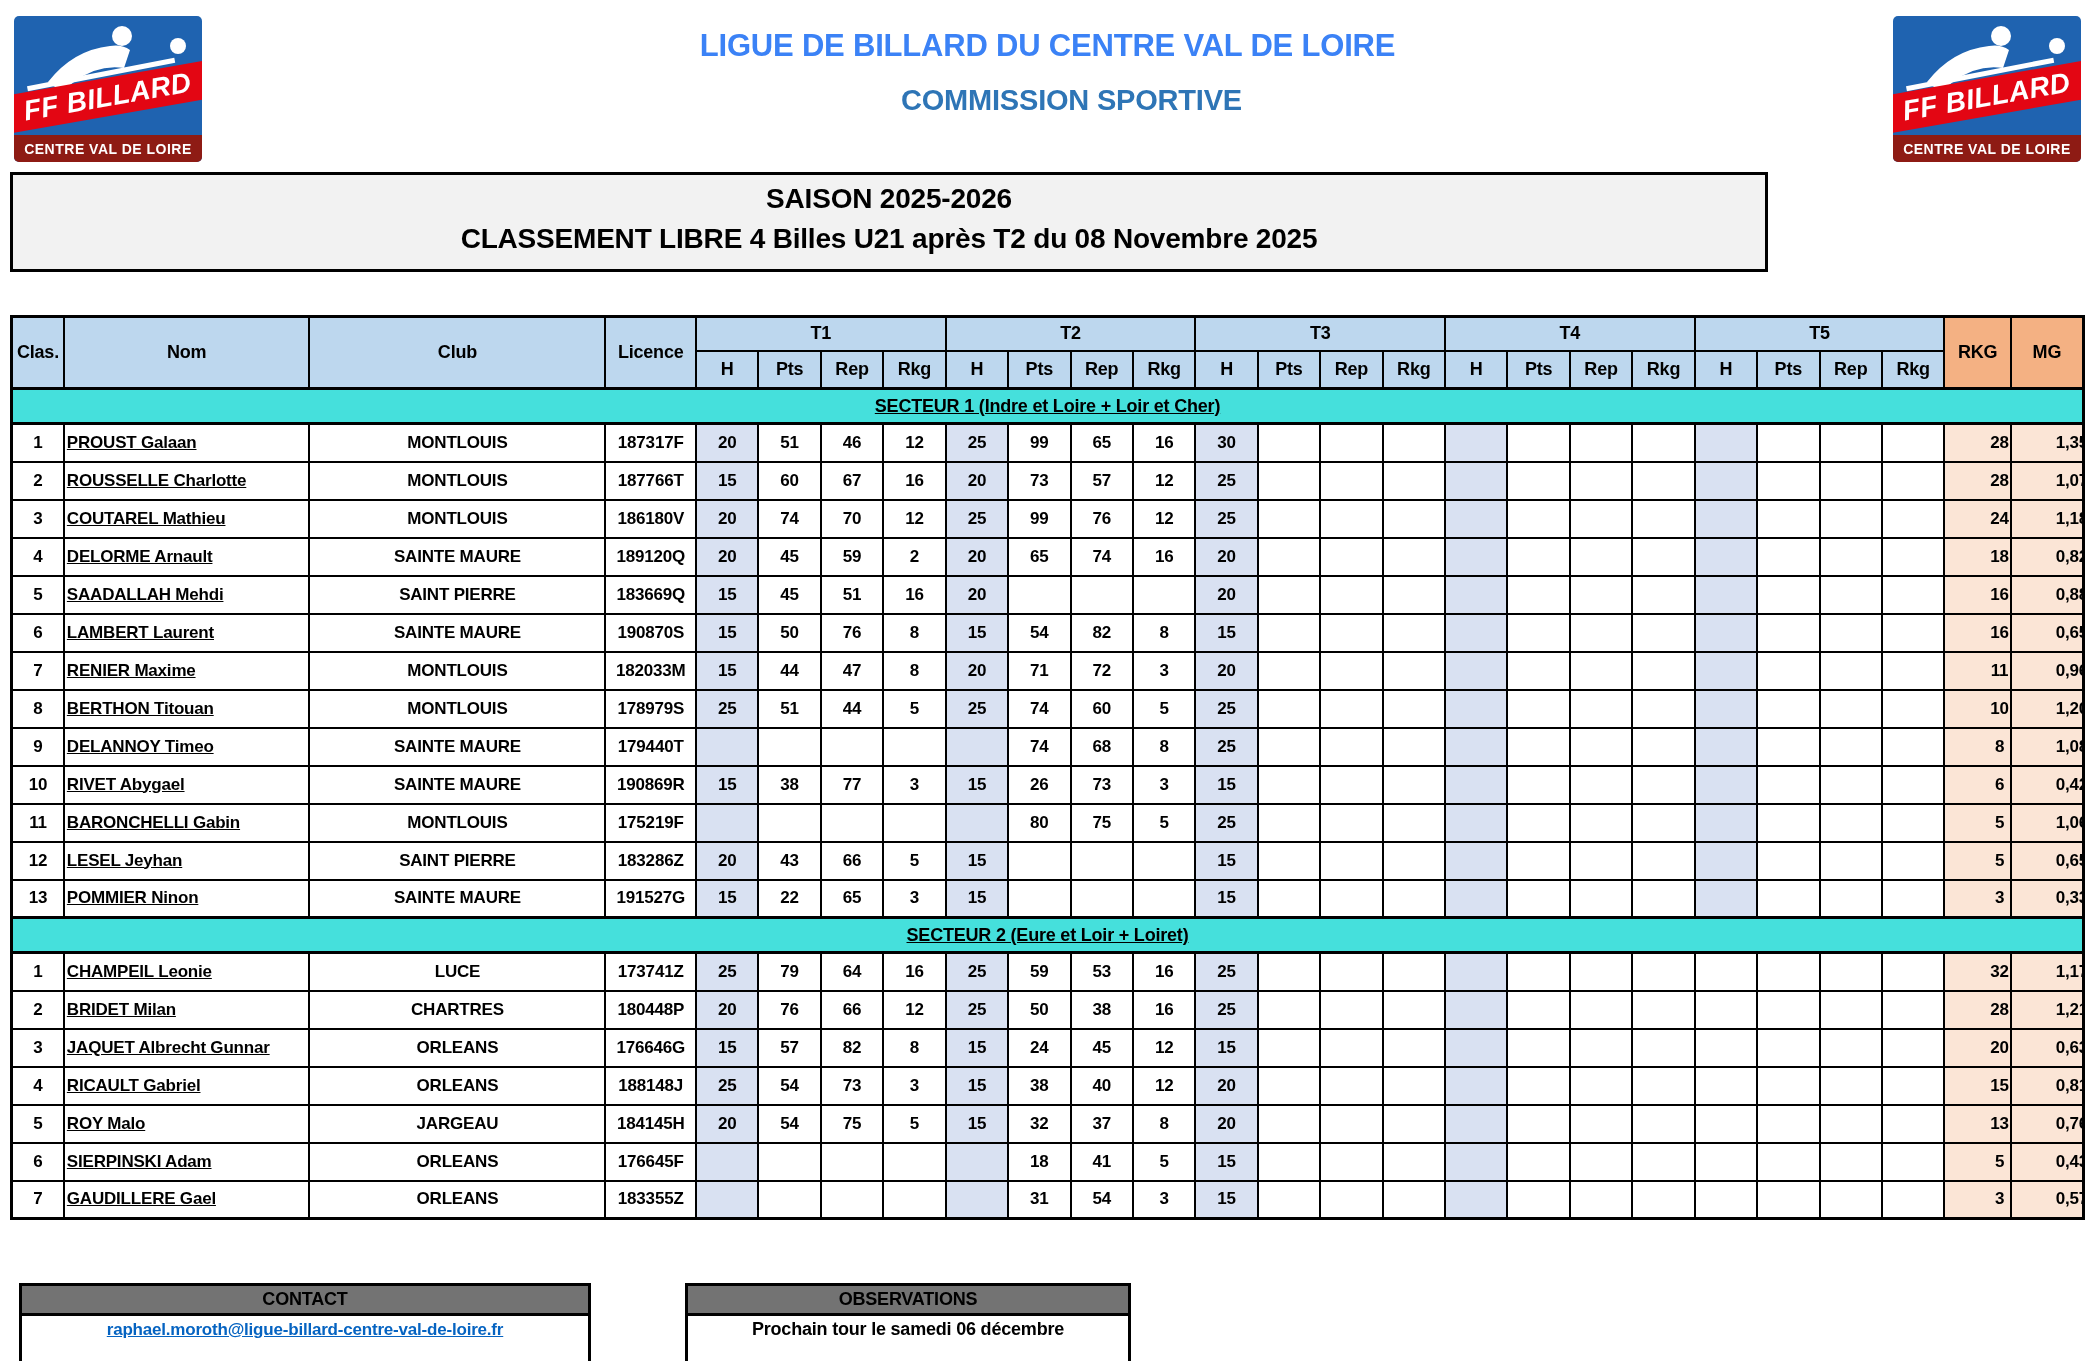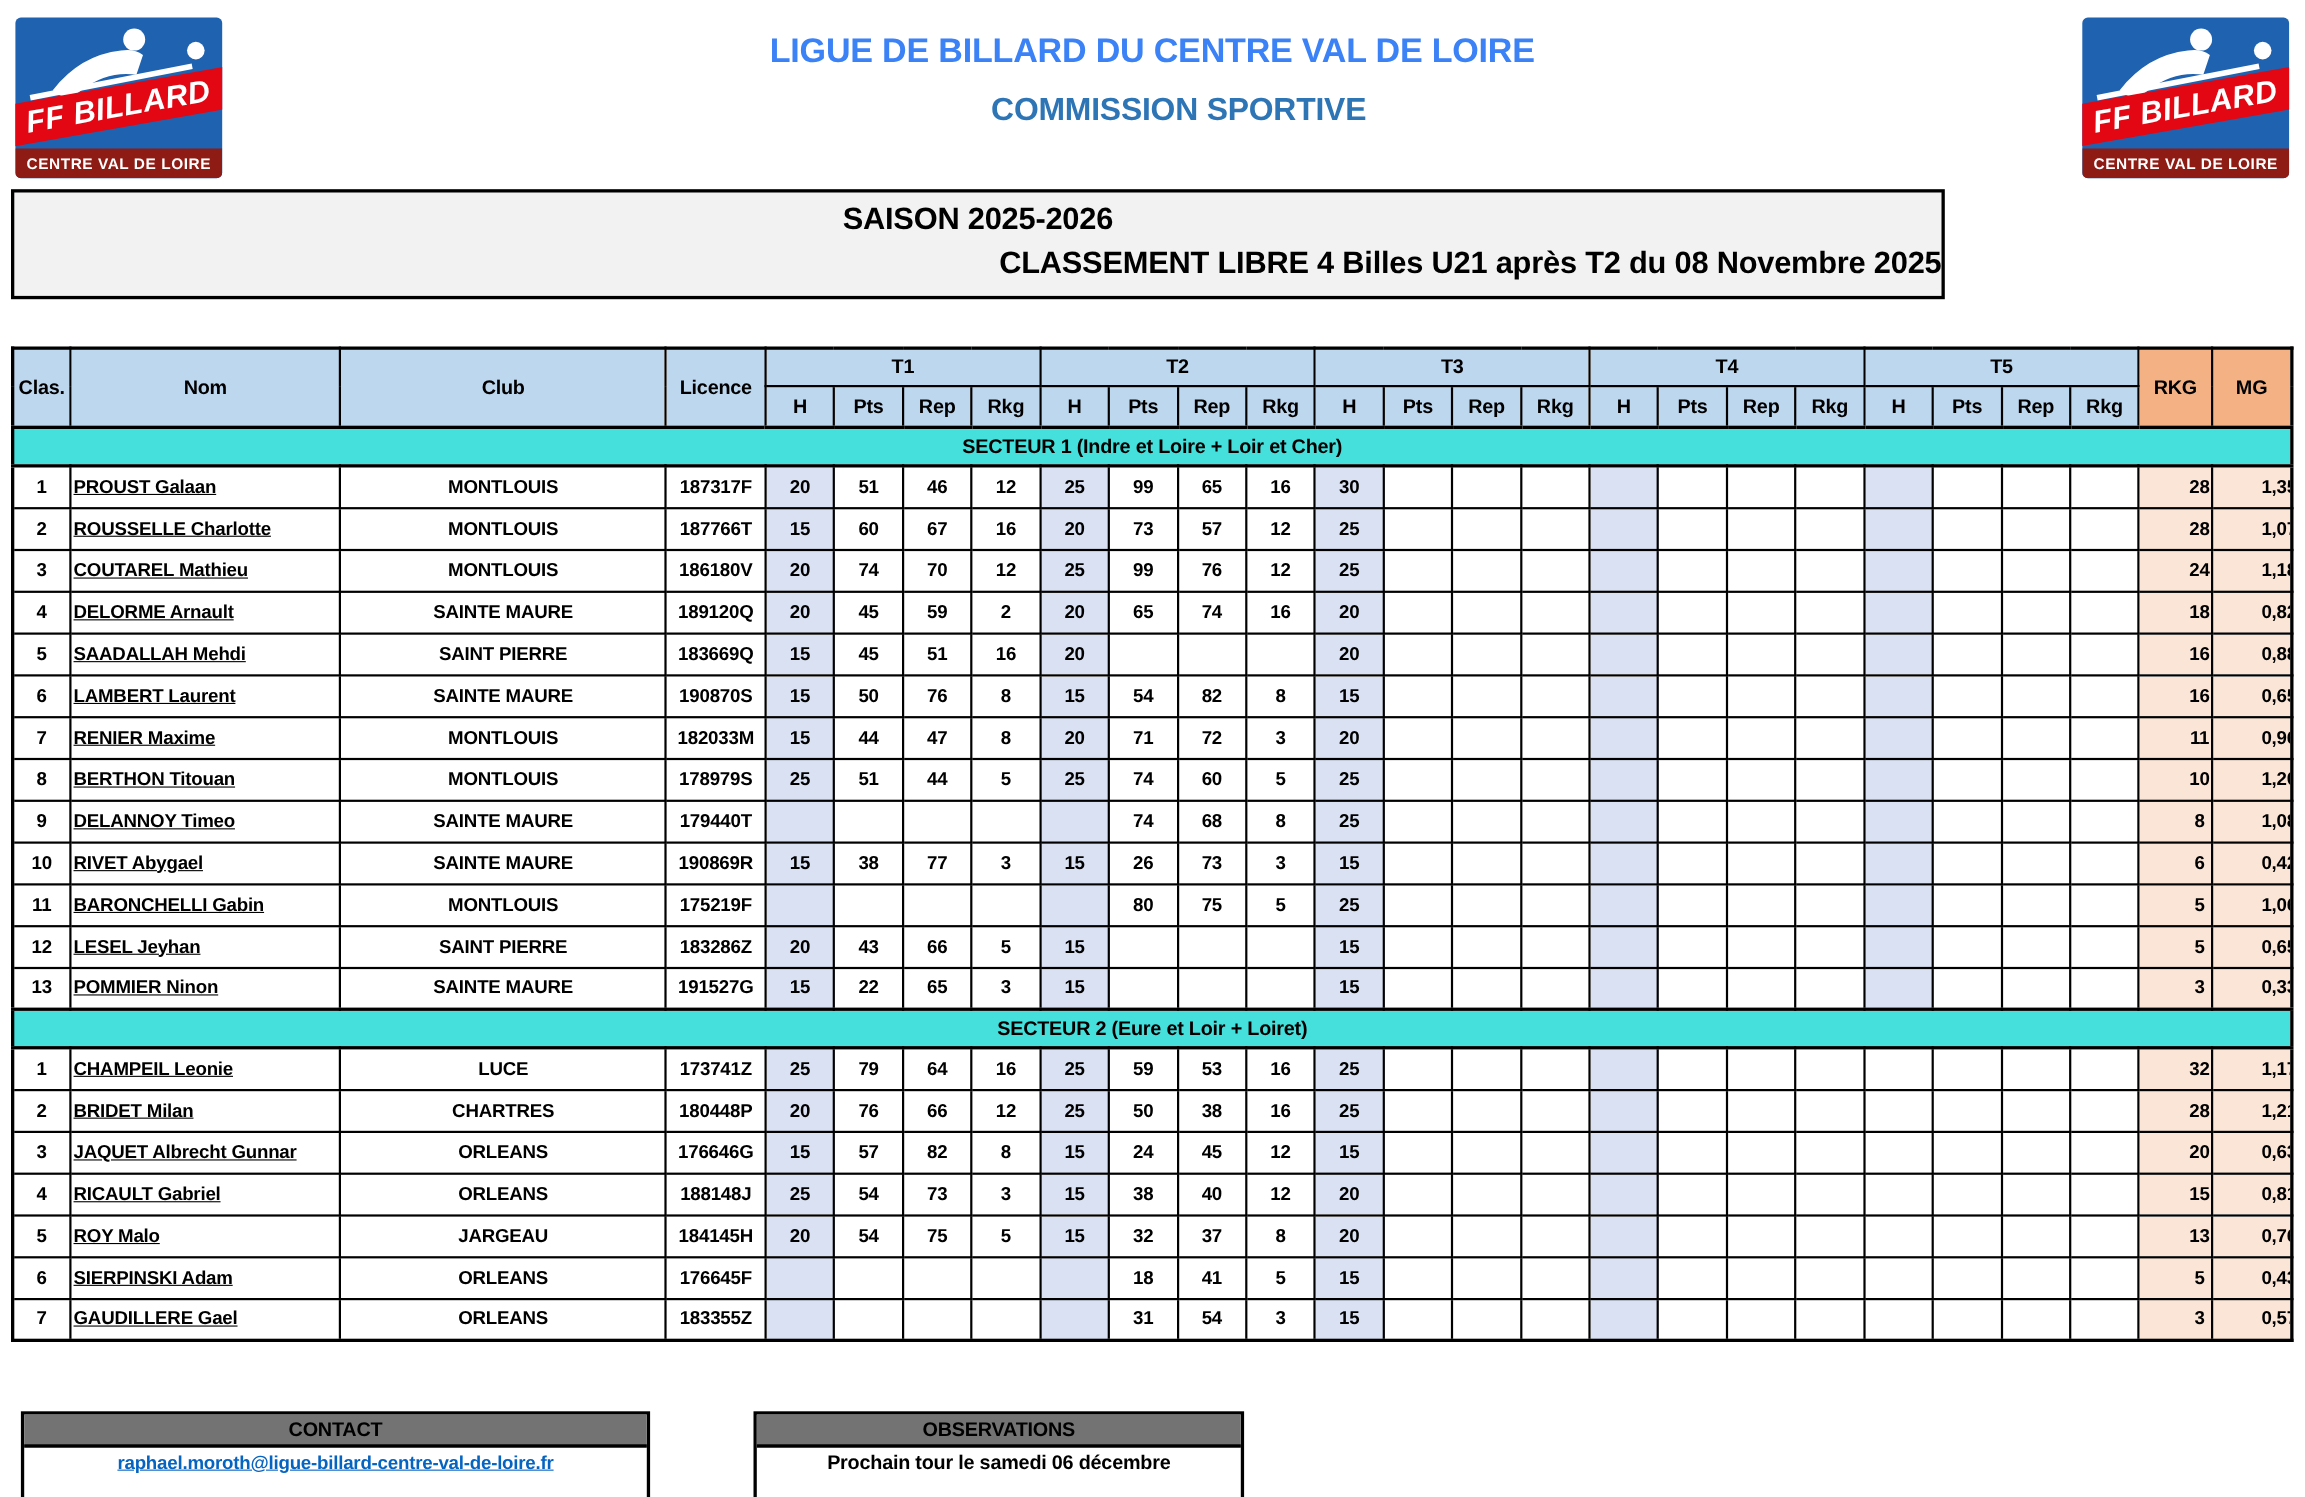--- a/index.html
+++ b/index.html
@@ -22,32 +22,32 @@
     display:flex;align-items:center;justify-content:center;text-align:right;}
   .ffb-strip span{color:#fff;font-size:14px;letter-spacing:0.5px;}
   .main-title{position:absolute;top:28px;left:0;width:100%;text-align:center;
     color:#3b82f6;font-size:31px;}
   .sub-title{position:absolute;top:84px;left:0;width:100%;text-align:center;
     color:#2E75B6;font-size:29px;padding-left:24px;}
   
   .banner{position:absolute;left:10px;top:172px;width:1758px;height:100px;
     border:3px solid #000;background:#F2F2F2;box-sizing:border-box;}
   .banner .line1{text-align:center;font-size:28px;margin-top:8px;}
-  .banner .line2{text-align:right;font-size:28px;margin-top:8px;}
+  .banner .line2{text-align:center;font-size:28px;margin-top:8px;}
   
   table.rank{position:absolute;left:10px;top:315px;border-collapse:collapse;
     table-layout:fixed;width:2075px;border:3px solid #000;}
   table.rank th,table.rank td{border:2px solid #000;padding:0;text-align:center;
     font-weight:700;overflow:hidden;white-space:nowrap;}
   table.rank thead th{background:#BDD7EE;font-size:18px;}
   table.rank thead tr.h1{height:34px;}
   table.rank thead tr.h2{height:38px;}
   table.rank thead tr.h2 th{border-bottom:3px solid #000;}
   table.rank thead th.rkg-h,table.rank thead th.mg-h{background:#F4B183;}
-  tr.section-row{height:35px;}
+  tr.section-row{height:35px;text-decoration:underline;}
   tr.section-row td{background:#45E0DC;font-size:18px;border-top:3px solid #000;
     border-bottom:3px solid #000;}
   tr.data-row{height:38px;}
   tr.data-row td{font-size:17px;background:#fff;}
   tr.data-row td.nom{text-align:left;padding-left:2px;text-decoration:underline;}
   tr.data-row td.h-shaded{background:#D9E1F2;}
   tr.data-row td.rkg,tr.data-row td.mg{background:#FBE5D6;padding-left:44px;}
   
   .info-box{position:absolute;top:1283px;border:3px solid #000;background:#fff;
     box-sizing:border-box;}

